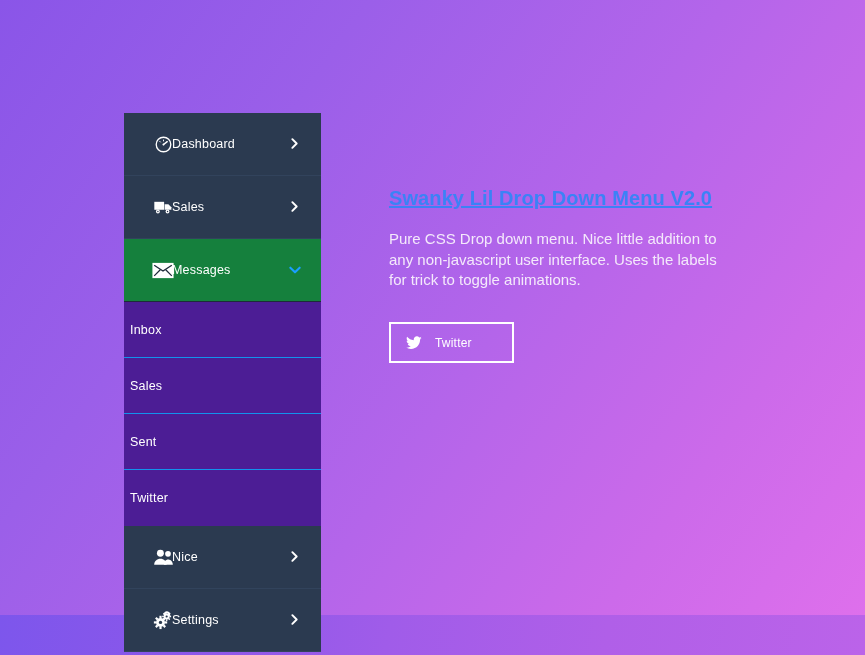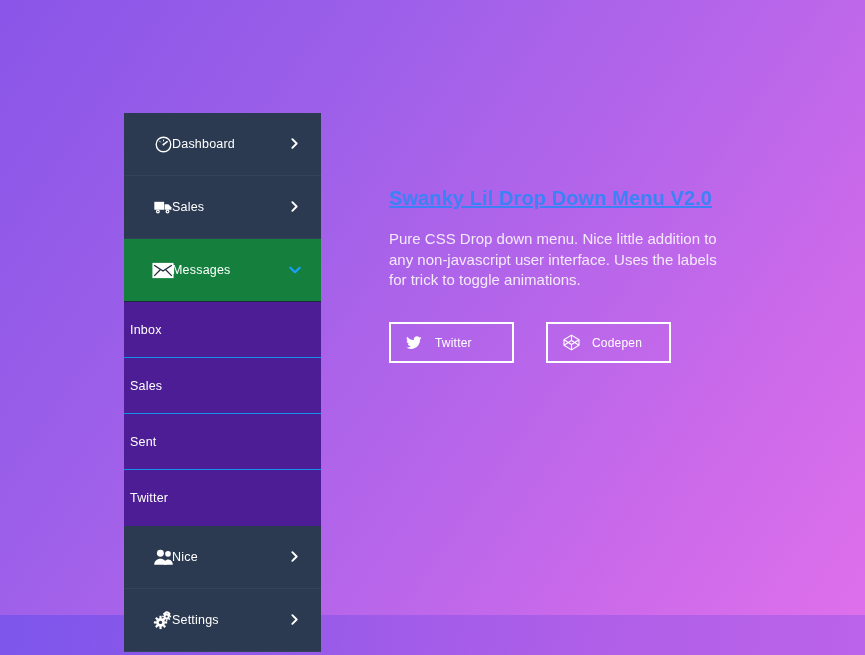--- a/index.html
+++ b/index.html
@@ -324,28 +324,16 @@
     <div class="btn-row">
       <a class="btn">
         <span class="bico">
           <svg width="16" height="14" viewBox="0 0 24 20" fill="#ffffff">
             <path d="M23.6 2.5c-.87.38-1.8.64-2.78.76 1-.6 1.77-1.55 2.13-2.68-.94.55-1.97.95-3.07 1.17A4.83 4.83 0 0 0 16.4 0c-2.67 0-4.83 2.16-4.83 4.82 0 .38.04.75.13 1.1C7.68 5.72 4.07 3.78 1.65.81a4.8 4.8 0 0 0-.65 2.43c0 1.67.85 3.15 2.14 4.01a4.8 4.8 0 0 1-2.19-.6v.06c0 2.34 1.66 4.29 3.87 4.73a4.9 4.9 0 0 1-2.18.09c.61 1.92 2.4 3.31 4.51 3.35a9.69 9.69 0 0 1-6 2.07c-.39 0-.77-.02-1.15-.07a13.67 13.67 0 0 0 7.4 2.17c8.88 0 13.74-7.36 13.74-13.74 0-.21 0-.42-.015-.63a9.8 9.8 0 0 0 2.41-2.5z"></path>
           </svg>
         </span>
         <span class="label">Twitter</span>
       </a>
 
-      <a class="btn">
-        <span class="bico">
-          <svg width="17" height="17" viewBox="0 0 24 24" fill="none" stroke="#ffffff" stroke-width="1.6" stroke-linejoin="round">
-            <polygon points="12,1.6 22.6,8.2 22.6,15.8 12,22.4 1.4,15.8 1.4,8.2"></polygon>
-            <polyline points="1.4,8.2 12,14.9 22.6,8.2"></polyline>
-            <polyline points="1.4,15.8 12,9.1 22.6,15.8"></polyline>
-            <line x1="12" y1="1.6" x2="12" y2="9.1"></line>
-            <line x1="12" y1="14.9" x2="12" y2="22.4"></line>
-          </svg>
-        </span>
-        <span class="label">Codepen</span>
-      </a>
     </div>
   </main>
 
 </div>
 
 </body></html>

